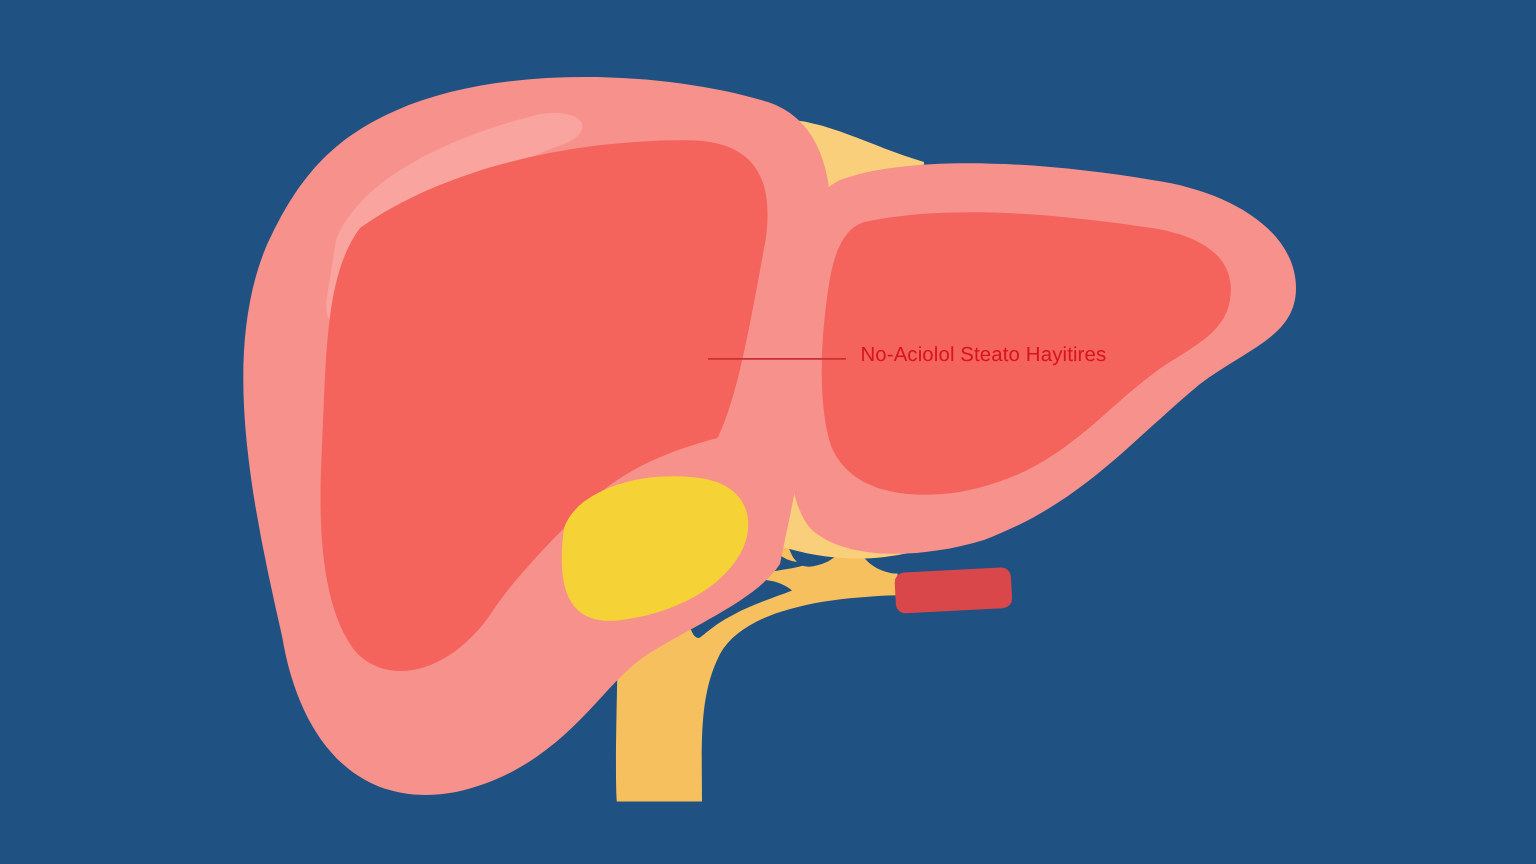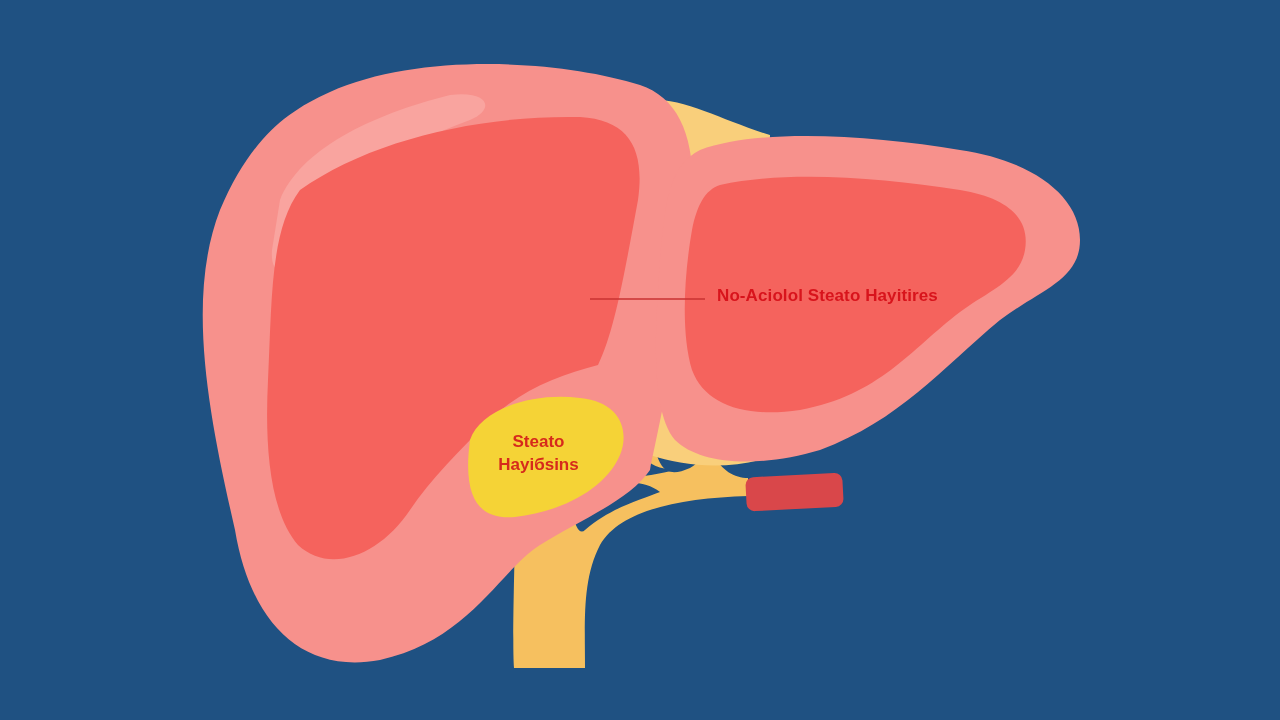--- a/index.html
+++ b/index.html
@@ -1,19 +1,19 @@
 <!DOCTYPE html>
 <html><head>
 <meta charset="utf-8">
 <style>
   html, body { margin:0; padding:0; }
   body { width:1280px; height:720px; overflow:hidden; background:#1f5182; font-family:"Liberation Sans", sans-serif; }
   .stage { position:relative; width:1280px; height:720px; }
   svg.art { position:absolute; left:0; top:0; }
-  .label { position:absolute; font-family:"Liberation Sans", sans-serif; font-weight:bold; white-space:nowrap; }
+  .label { position:absolute; font-family:"Liberation Sans", sans-serif; font-weight:normal; white-space:nowrap; }
   .label-main { left:717px; top:286px; font-size:17px; color:#d8141c; letter-spacing:0.1px; }
   .label-gb { left:476px; top:430px; width:125px; text-align:center; font-size:17px; line-height:23px; color:#d62a1c; }
 </style>
 </head>
 <body>
 
 <div class="stage">
   <svg class="art" width="1280" height="720" viewBox="0 0 1280 720">
 
     <path d="M515 520 C515 560 512 640 514 668 L585 668 C585 620 582 580 600 545 C620 510 680 498 748 496 L748 478 C735 478 720 470 715 455 L700 455 C690 470 660 475 610 480 C570 485 540 505 515 520 Z" fill="#f6c05f"></path>
@@ -35,17 +35,13 @@
     <path d="M700 150 C760 128 870 135 960 150 C1030 160 1080 195 1080 240 C1080 280 1040 290 1000 320 C940 370 900 420 820 450 C760 468 700 465 675 440 C650 410 655 330 660 260 C665 200 670 165 700 150 Z" fill="#f7918c"></path>
 
     <path d="M720 185 C790 170 880 178 960 190 C1010 198 1030 220 1025 250 C1020 280 990 290 960 312 C910 350 880 395 800 410 C745 418 705 405 692 370 C680 330 685 270 692 230 C697 205 705 190 720 185 Z" fill="#f5635d"></path>
 
     <path d="M470 440 C480 410 530 392 580 398 C620 402 630 430 620 455 C605 490 560 512 515 517 C480 520 462 500 470 440 Z" fill="#f5d336"></path>
 
     <line x1="590" y1="299" x2="705" y2="299" stroke="#c83232" stroke-width="1.5"></line>
   </svg>
 
   <div class="label label-main">No-Aciolol Steato Hayitires</div>
-  <div class="label label-gb">
-    <div>Steato</div>
-    <div>Hayiбsins</div>
-  </div>
 </div>
 
 </body></html>

